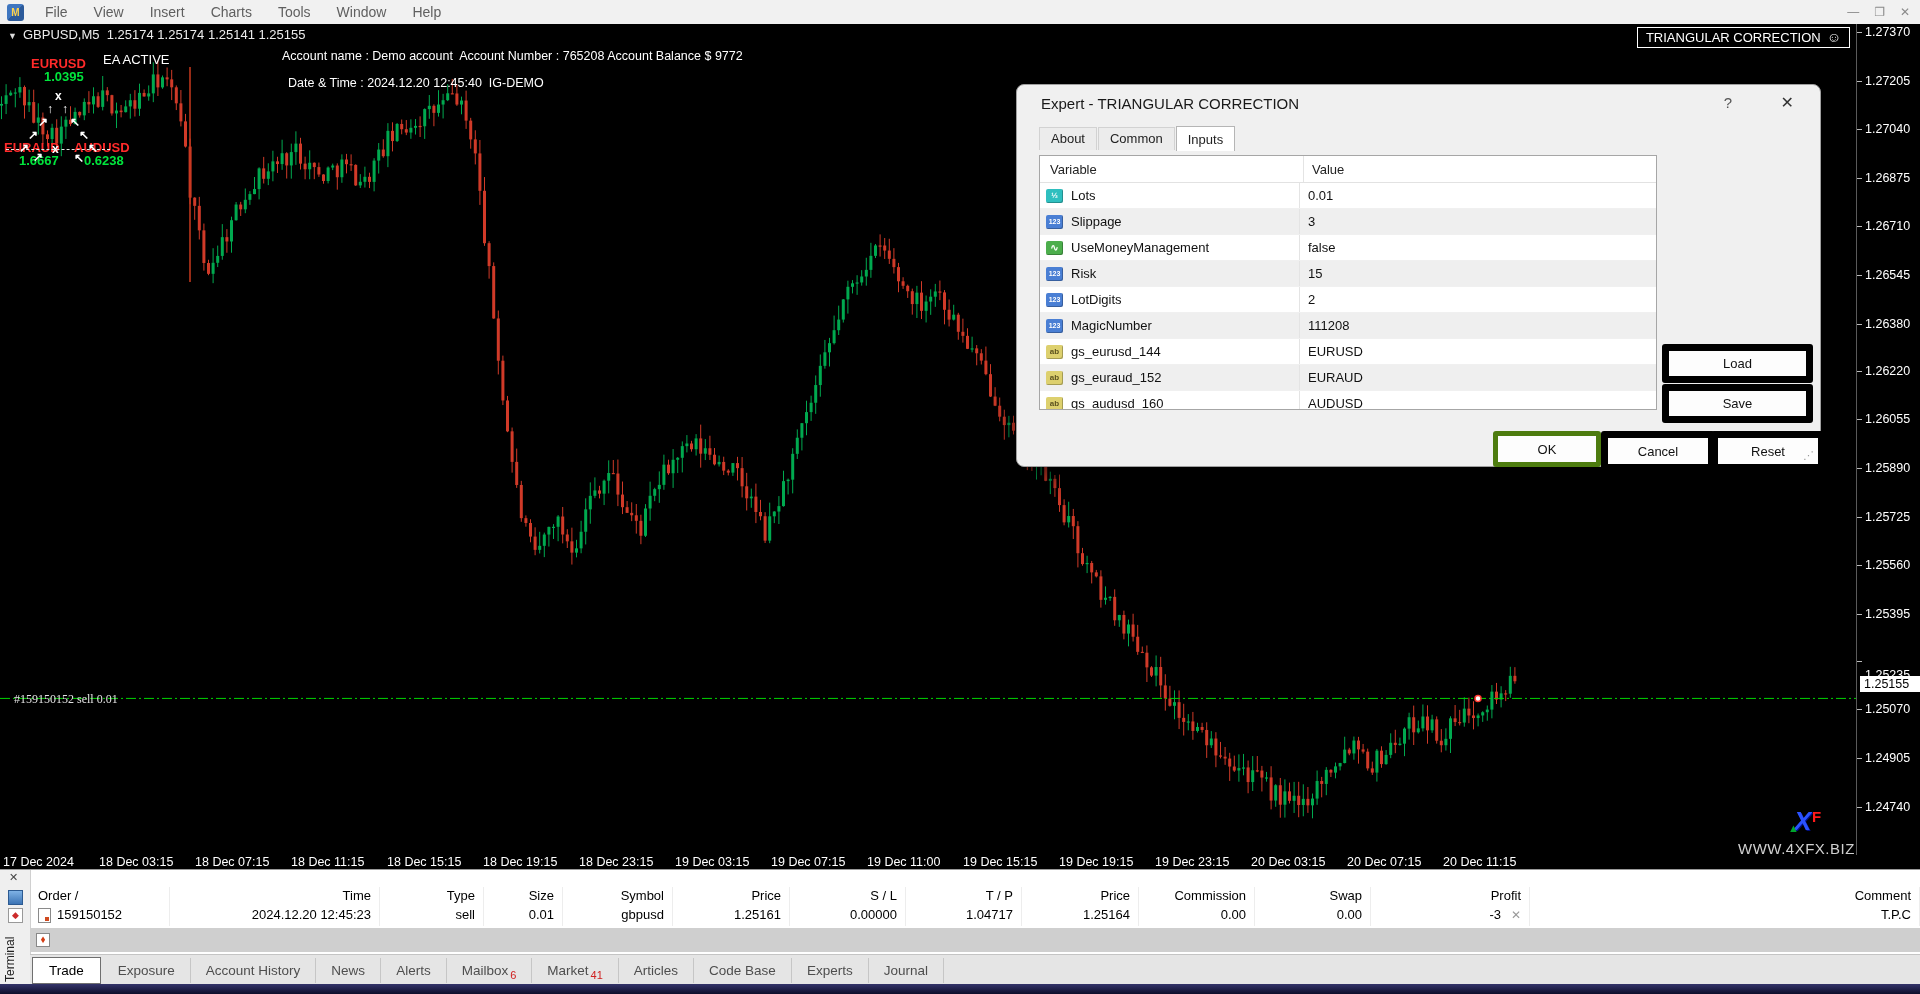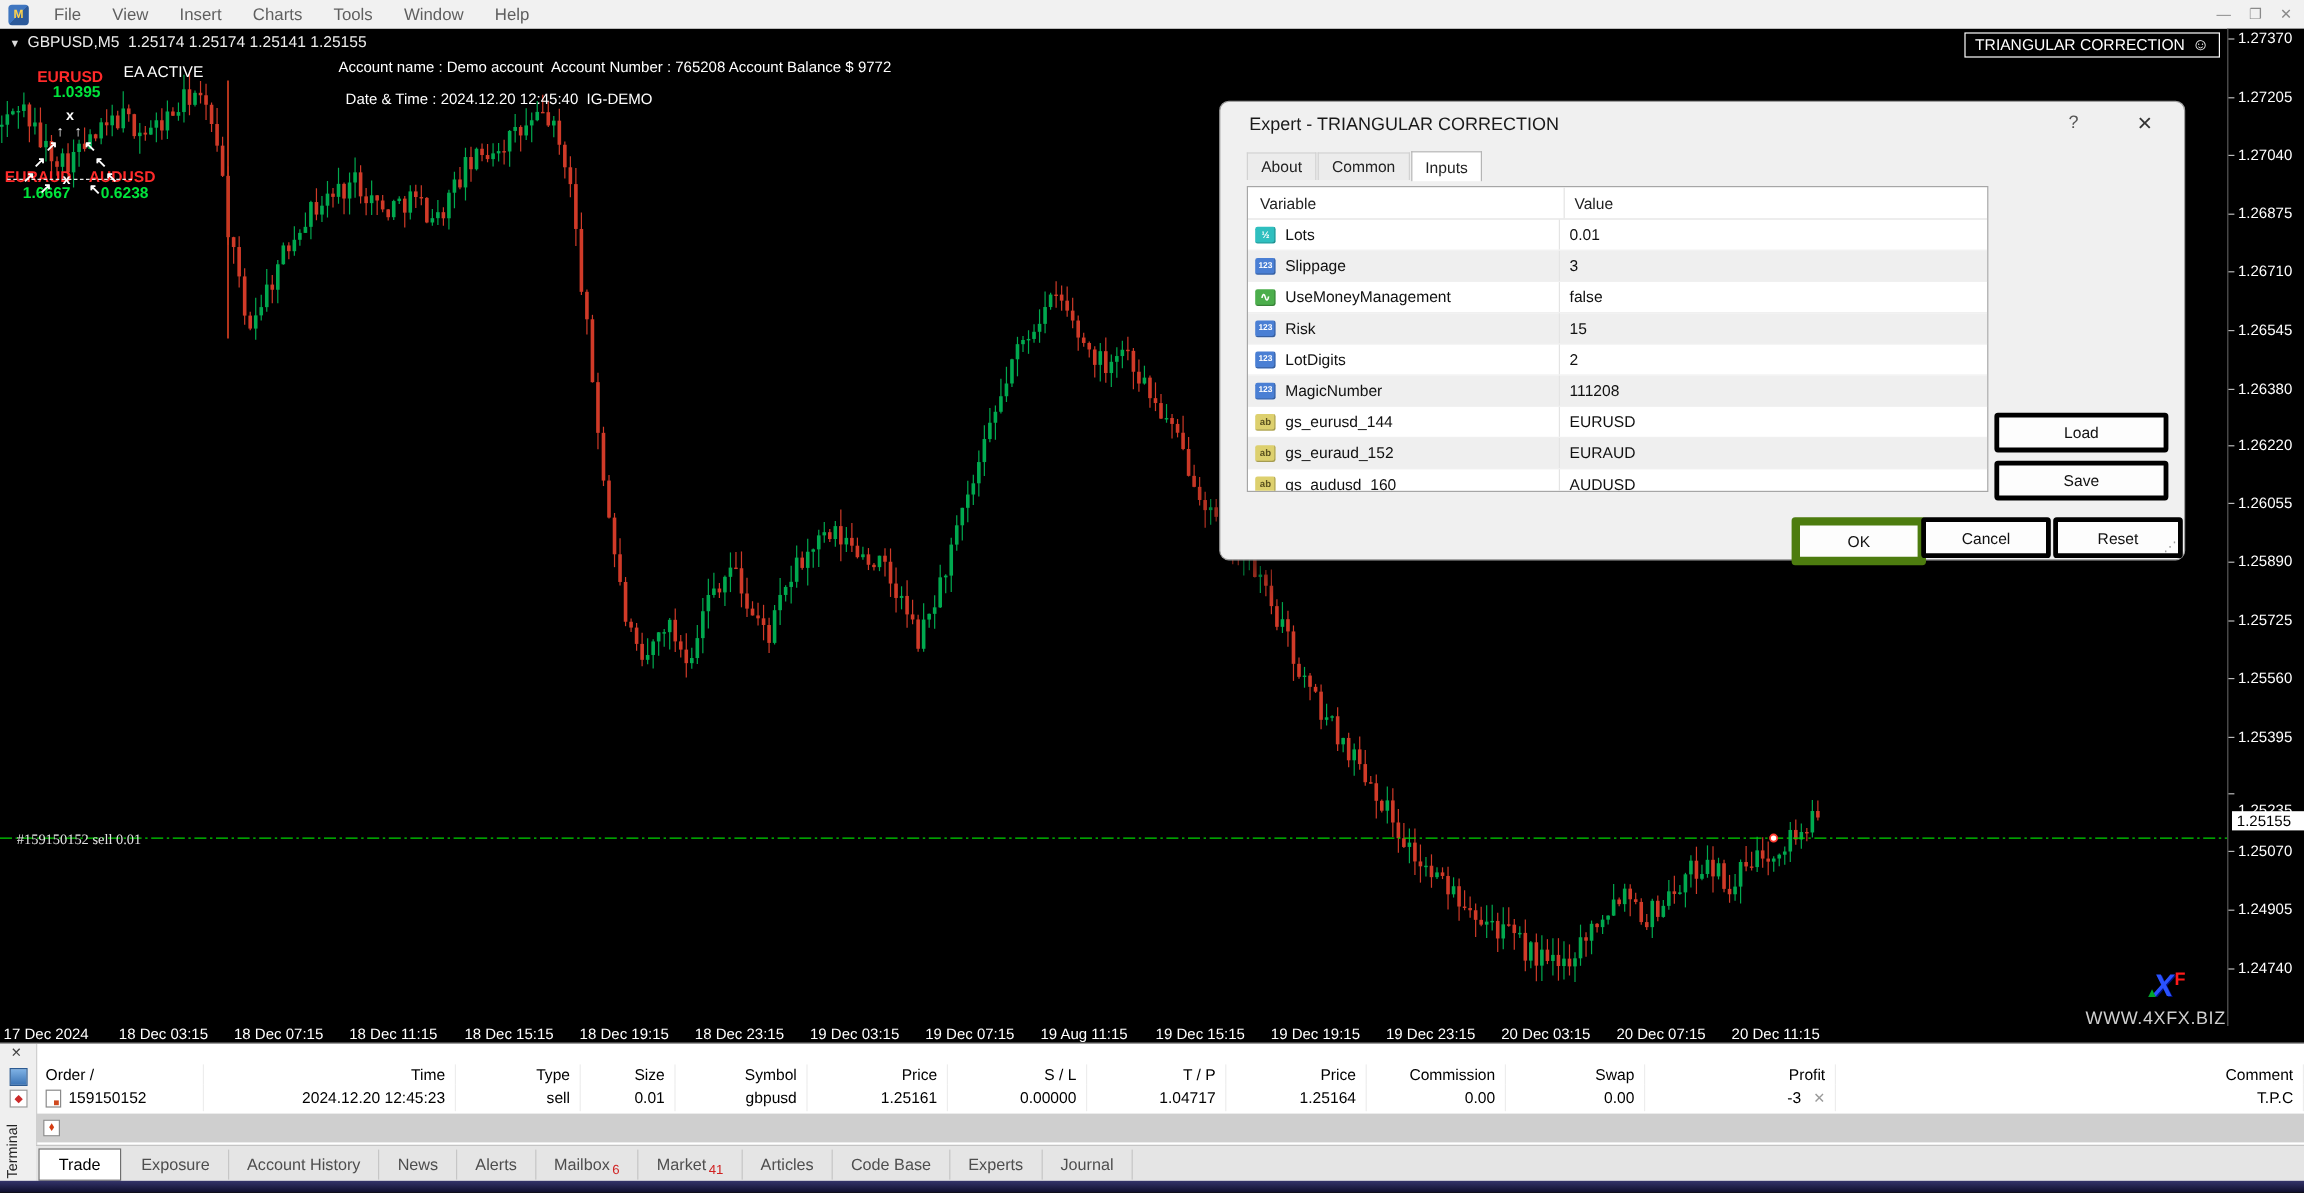--- a/index.html
+++ b/index.html
@@ -70,25 +70,25 @@
   .dt-row.alt{background:#efefef;}
   .dt-c1{width:253px;display:flex;align-items:center;padding-left:6px;border-right:1px solid #e4e4e4;height:100%;}
   .dt-c2{flex:1;padding-left:8px;}
   .dt-ic{width:17px;height:14px;border-radius:2px;margin-right:8px;display:flex;align-items:center;
          justify-content:center;font-size:8px;font-weight:bold;color:#fff;
          box-shadow:inset -1px -1px 0 rgba(0,0,0,.25);}
   .ic-half{background:#2fbfbf;}
   .ic-num{background:#4a7fd4;font-size:7px;}
   .ic-bool{background:#4cae4c;font-size:10px;}
   .ic-str{background:#ddd06e;color:#5c5220;}
-  .btn{position:absolute;background:#fdfdfd;border:4px solid #000000;border-radius:3px;
+  .btn{position:absolute;background:#fdfdfd;border:7px solid #000000;border-radius:3px;
        font-size:13px;color:#111;display:flex;align-items:center;justify-content:center;}
   #btn-load{left:645px;top:259px;width:137px;height:25px;}
   #btn-save{left:645px;top:299px;width:137px;height:25px;}
-  #btn-ok{left:476px;top:346px;width:98px;height:26px;border:7px solid #4d7c0f;}
+  #btn-ok{left:476px;top:346px;width:98px;height:26px;border:5px solid #4d7c0f;}
   #btn-cancel{left:584px;top:346px;width:100px;height:26px;}
   #btn-reset{left:694px;top:346px;width:100px;height:26px;}
   #dlg-grip{position:absolute;right:6px;bottom:4px;color:#9a9a9a;font-size:11px;}
 
   
   #terminal{position:absolute;left:0;top:869px;width:1920px;height:115px;background:#fff;
             border-top:1px solid #9a9a9a;}
   #term-gutter{position:absolute;left:0;top:0;width:30px;height:115px;background:#efefef;
                border-right:1px solid #d0d0d0;}
   #term-close{position:absolute;left:9px;top:1px;font-size:11px;color:#444;}
@@ -892,21 +892,21 @@
     <div id="time-axis">
         <div class="t-label" style="left: 3px;">17 Dec 2024</div>
         <div class="t-label" style="left: 99px;">18 Dec 03:15</div>
         <div class="t-label" style="left: 195px;">18 Dec 07:15</div>
         <div class="t-label" style="left: 291px;">18 Dec 11:15</div>
         <div class="t-label" style="left: 387px;">18 Dec 15:15</div>
         <div class="t-label" style="left: 483px;">18 Dec 19:15</div>
         <div class="t-label" style="left: 579px;">18 Dec 23:15</div>
         <div class="t-label" style="left: 675px;">19 Dec 03:15</div>
         <div class="t-label" style="left: 771px;">19 Dec 07:15</div>
-        <div class="t-label" style="left: 867px;">19 Aug 11:15</div>
+        <div class="t-label" style="left: 867px;">19 Dec 11:00</div>
         <div class="t-label" style="left: 963px;">19 Dec 15:15</div>
         <div class="t-label" style="left: 1059px;">19 Dec 19:15</div>
         <div class="t-label" style="left: 1155px;">19 Dec 23:15</div>
         <div class="t-label" style="left: 1251px;">20 Dec 03:15</div>
         <div class="t-label" style="left: 1347px;">20 Dec 07:15</div>
         <div class="t-label" style="left: 1443px;">20 Dec 11:15</div>
       </div>
   </div>
 
   <div id="dialog">

